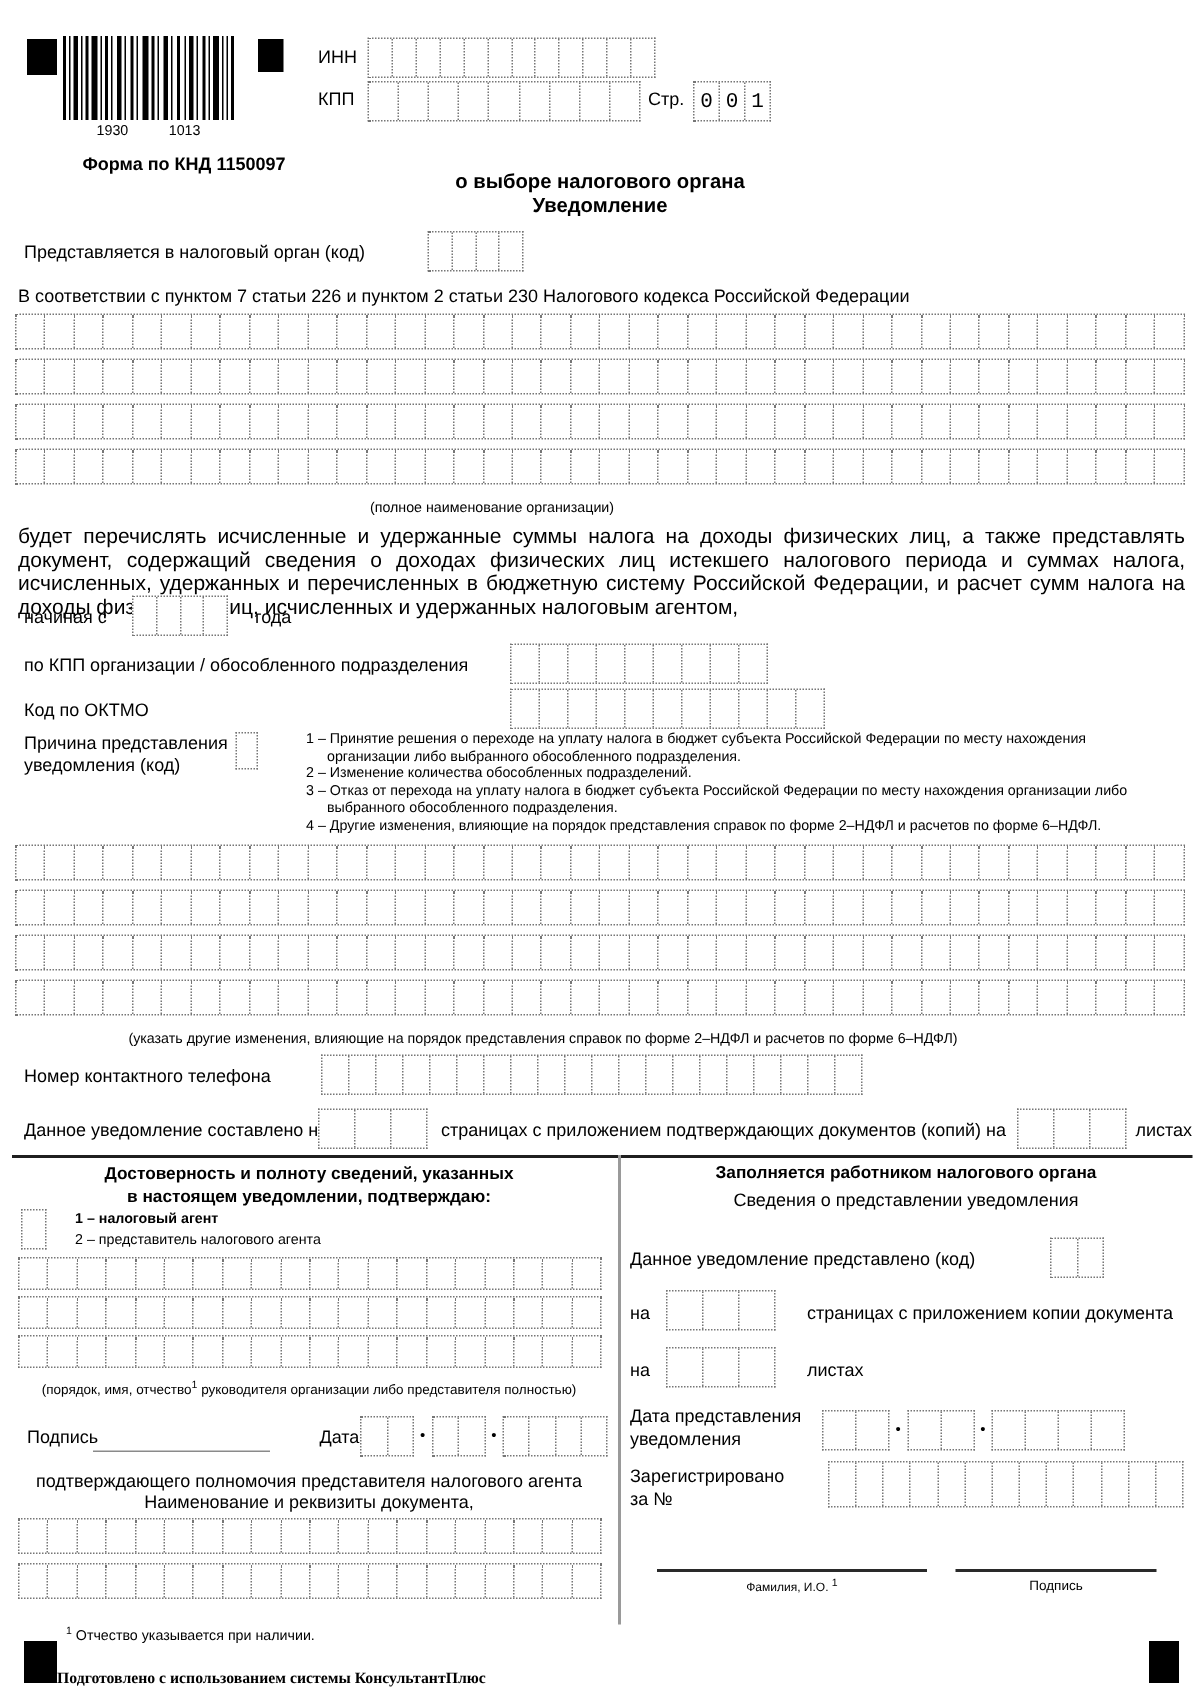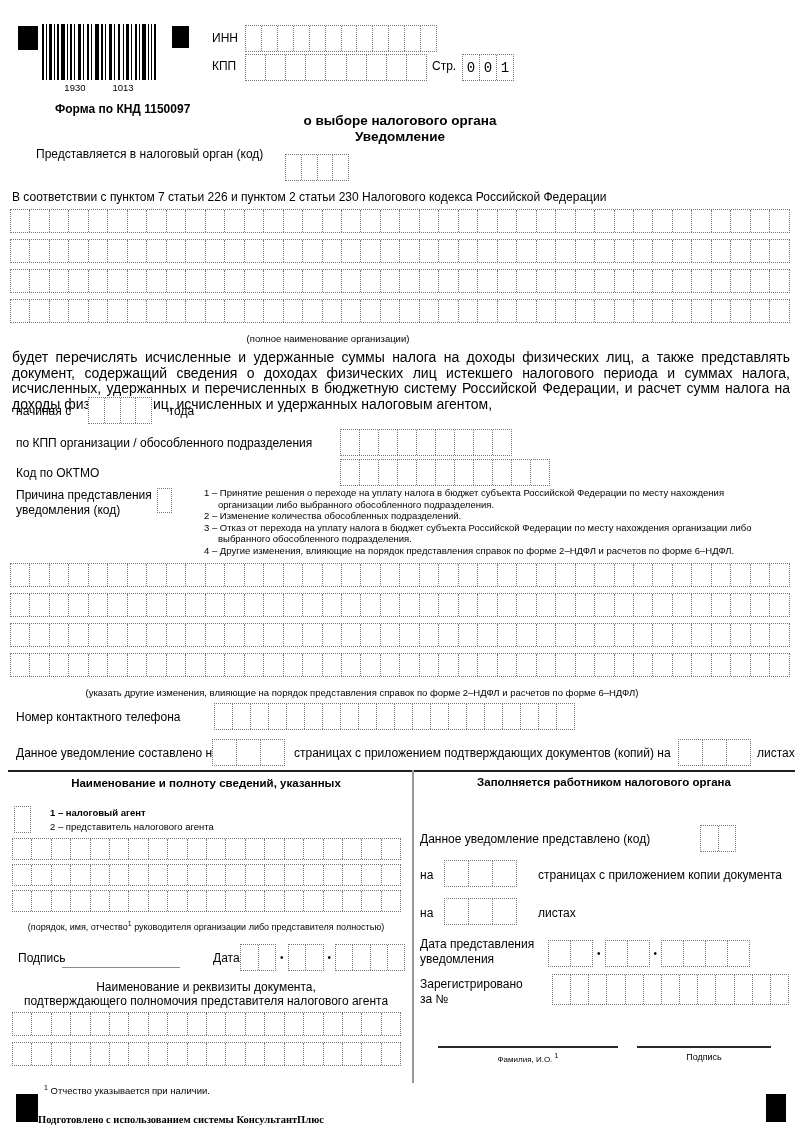--- a/index.html
+++ b/index.html
@@ -113,21 +113,21 @@
     <span class="cell digit">0</span>
     <span class="cell digit">1</span>
   </div>
 
   <div class="abs t11 b" style="left:55px;top:102px;">Форма по КНД 1150097</div>
   <div class="abs ctr b" style="left:0;top:113px;width:800px;font-size:13.5px;line-height:16px;">
     <div>о выборе налогового органа</div>
     <div>Уведомление</div>
   </div>
 
-  <div class="abs t11" style="left:16px;top:147px;margin-left:20px;">Представляется в налоговый орган (код)</div>
+  <div class="abs t11" style="left:16px;top:161px;">Представляется в налоговый орган (код)</div>
   <div class="abs box" style="left:285px;top:154px;width:64px;height:27px;">
       <span class="cell"></span>
       <span class="cell"></span>
       <span class="cell"></span>
       <span class="cell"></span>
     </div>
 
   <div class="abs t11" style="left:12px;top:190px;">В соответствии с пунктом 7 статьи 226 и пунктом 2 статьи 230 Налогового кодекса Российской Федерации</div>
 
   <div class="abs grid" style="left:10px;top:209px;width:780px;">
@@ -562,21 +562,22 @@
       <span class="cell"></span>
       <span class="cell"></span>
       <span class="cell"></span>
     </div>
   <div class="abs t11" style="left:757px;top:746px;">листах</div>
 
   <div class="abs hline" style="left:8px;top:770px;width:787px;"></div>
   <div class="abs vline" style="left:412px;top:770px;height:313px;"></div>
 
   <div class="abs ctr b" style="left:0;top:776px;width:412px;font-size:11.5px;line-height:15px;">
-    <div>Наименование и полноту сведений, указанных</div>
+    <div>Достоверность и полноту сведений, указанных</div>
+    <div>в настоящем уведомлении, подтверждаю:</div>
   </div>
   <div class="abs box" style="left:14px;top:806px;width:17px;height:27px;">
       <span class="cell"></span>
     </div>
   <div class="abs t95" style="left:50px;top:807px;font-weight:bold;">1 – налоговый агент</div>
   <div class="abs t95" style="left:50px;top:821px;">2 – представитель налогового агента</div>
 
   <div class="abs grid grid-small" style="left:12px;top:838px;width:389px;">
       <div class="cellrow box">
         <span class="cell"></span>
@@ -666,22 +667,22 @@
     <span class="dot">•</span>
     <span class="box" style="width:70px;">
         <span class="cell"></span>
         <span class="cell"></span>
         <span class="cell"></span>
         <span class="cell"></span>
       </span>
   </div>
 
   <div class="abs ctr t11" style="left:0;top:980px;width:412px;line-height:14px;">
+    <div>подтверждающего полномочия представителя налогового агента</div>
     <div>Наименование и реквизиты документа,</div>
-    <div>подтверждающего полномочия представителя налогового агента</div>
   </div>
   <div class="abs grid grid-small2" style="left:12px;top:1012px;width:389px;">
       <div class="cellrow box">
         <span class="cell"></span>
         <span class="cell"></span>
         <span class="cell"></span>
         <span class="cell"></span>
         <span class="cell"></span>
         <span class="cell"></span>
         <span class="cell"></span>
@@ -717,20 +718,21 @@
         <span class="cell"></span>
         <span class="cell"></span>
         <span class="cell"></span>
         <span class="cell"></span>
         <span class="cell"></span>
         <span class="cell"></span>
       </div>
     </div>
 
   <div class="abs ctr b" style="left:413px;top:776px;width:382px;font-size:11.5px;">Заполняется работником налогового органа</div>
+  <div class="abs ctr t11" style="left:413px;top:793px;width:382px;">Сведения о представлении уведомления</div>
 
   <div class="abs t11" style="left:420px;top:832px;">Данное уведомление представлено (код)</div>
   <div class="abs box" style="left:700px;top:825px;width:36px;height:27px;">
       <span class="cell"></span>
       <span class="cell"></span>
     </div>
 
   <div class="abs t11" style="left:420px;top:868px;">на</div>
   <div class="abs box" style="left:444px;top:860px;width:73px;height:27px;">
       <span class="cell"></span>

